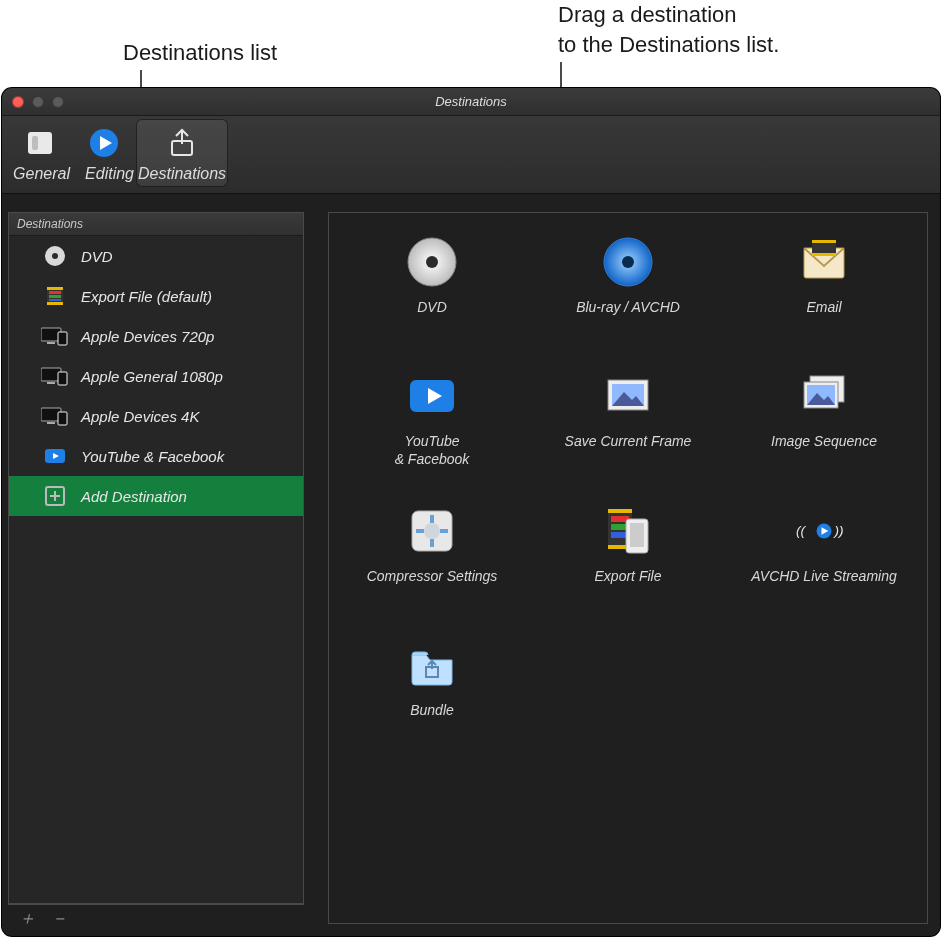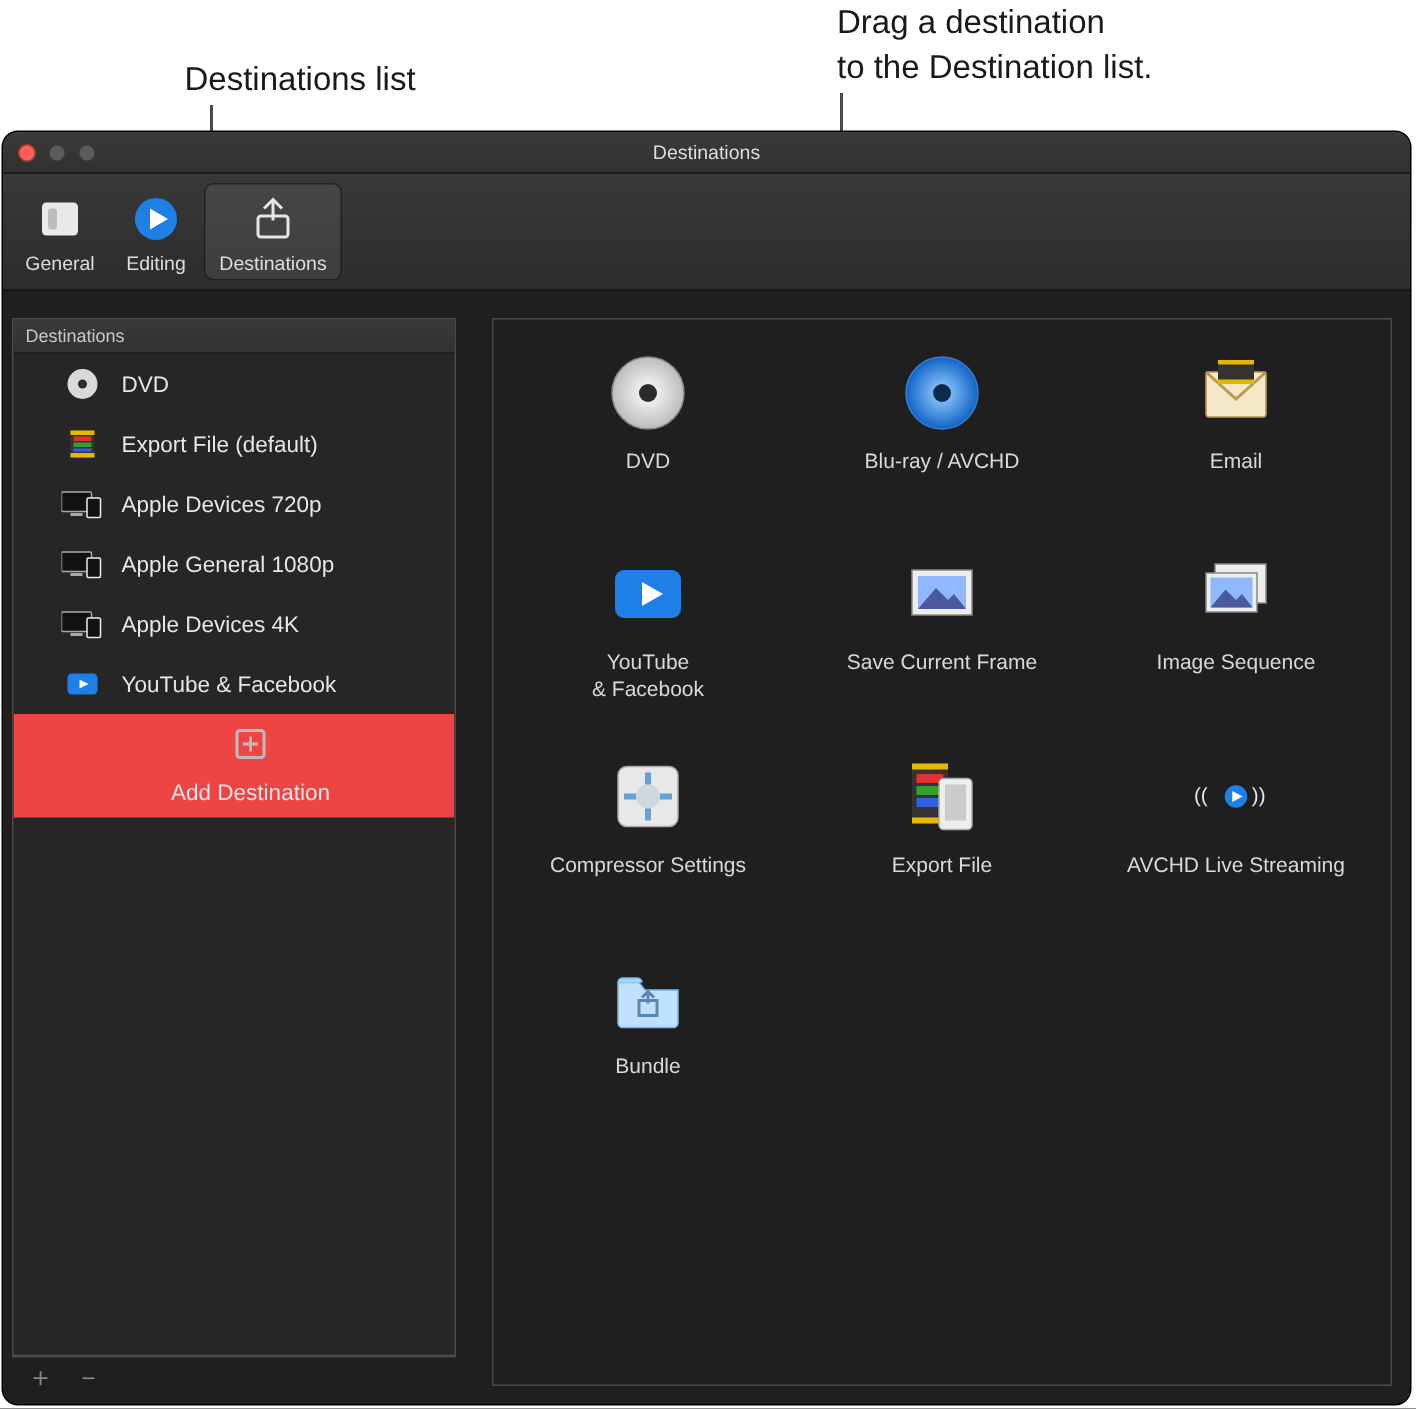--- a/index.html
+++ b/index.html
@@ -27,20 +27,21 @@
 
   
   .window {
     position: absolute;
     left: 2px; top: 88px;
     width: 938px; height: 848px;
     background: #1f1f1f;
     border-radius: 10px;
     overflow: hidden;
     box-shadow: 0 0 0 1px #000;
+    font-style: italic;
   }
   .titlebar {
     height: 28px;
     background: linear-gradient(#3b3b3b,#2f2f2f);
     border-bottom: 1px solid #1a1a1a;
     display: flex;
     align-items: center;
     position: relative;
   }
   .traffic { display:flex; gap:8px; padding-left:10px; }
@@ -56,22 +57,22 @@
 
   
   .toolbar {
     height: 78px;
     background: linear-gradient(#383838,#2c2c2c);
     border-bottom: 1px solid #111;
     display:flex; align-items:flex-end;
     padding: 0 6px 6px 6px;
   }
   .tool {
-    width: 64px; text-align:center;
-    color:#ddd; font-size:13px;
+    width: 64px; text-align:right;
+    color:#ddd; font-size:16px;
     padding: 4px 2px;
     border-radius:6px;
     cursor: default;
   }
   .tool#tool-import { width: 56px; }
   .tool#tool-dest  { width: 92px; }
   .tool.selected { background: rgba(255,255,255,.08); box-shadow: inset 0 0 0 1px rgba(0,0,0,.5);}
   .tool .glyph {
     height: 40px; display:flex; align-items:center; justify-content:center;
     margin-bottom:2px;
@@ -106,21 +107,21 @@
     flex:1; overflow:auto;
   }
   .row {
     display:flex; align-items:center; gap:12px;
     padding: 8px 10px 8px 32px;
     font-size:15px; color:#e6e6e6;
     border-bottom: 0px solid transparent;
     cursor:default;
   }
   .row .ricon { width:28px; height:24px; display:flex; align-items:center; justify-content:center; }
-  .row.selected { background:#ef4444;flex-direction:column; }
+  .row.selected { background:#15803d; }
   .list-footer {
     border-top:1px solid #4a4a4a;
     height:26px; display:flex; align-items:center; gap:14px;
     padding-left:10px;
     margin: 0 6px 6px 6px;
   }
   .list-footer span {
     color:#888; font-size:18px; line-height:1; cursor:default;
   }
 
@@ -152,21 +153,21 @@
   .dest .dicon svg { width:56px; height:56px; }
   .dest .dlabel { line-height:1.25; white-space:pre-line; min-height:34px; }
 </style>
 </head>
 <body>
 
 <div class="callout" style="left:123px; top:38px;">Destinations list</div>
 <div class="callout-line" style="left:140px; top:70px; height:146px;"></div>
 
 <div class="callout" style="left:558px; top:0px; white-space:pre-line;">Drag a destination
-to the Destination list.</div>
+to the Destinations list.</div>
 <div class="callout-line" style="left:560px; top:62px; height:156px;"></div>
 
 <div class="window">
 
   <div class="titlebar">
     <div class="traffic">
       <span class="close"></span>
       <span></span>
       <span></span>
     </div>

